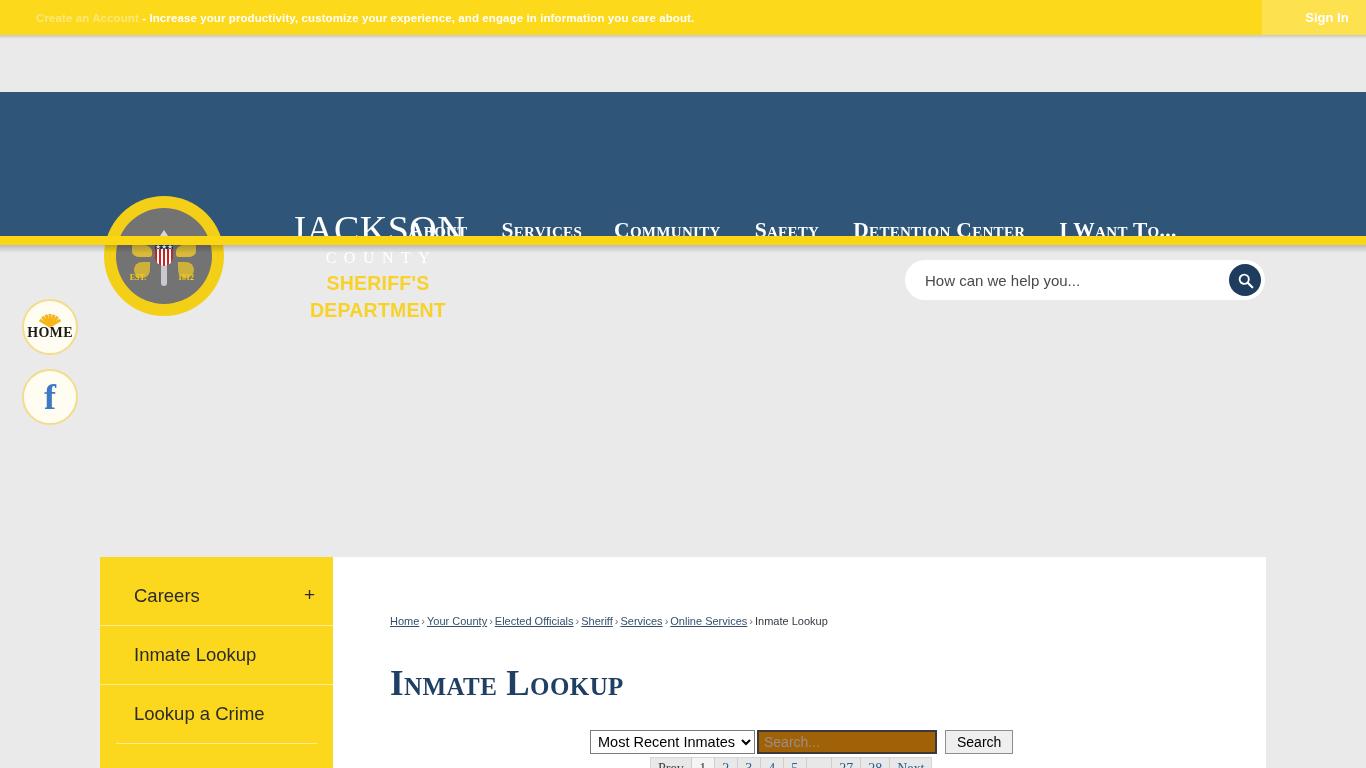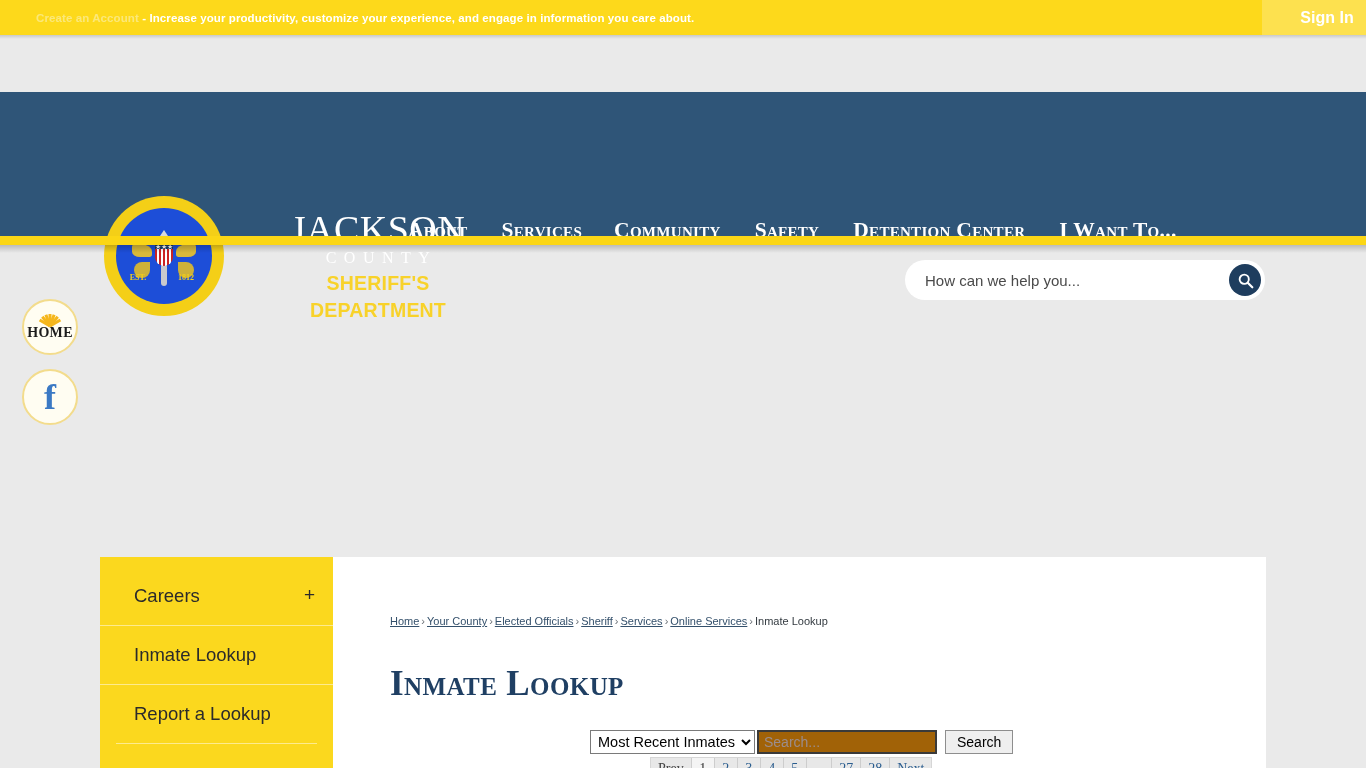--- a/index.html
+++ b/index.html
@@ -29,21 +29,21 @@
   .account-bar-text .cta {
     color: #fbe87a;
   }
   .signin-block {
     position: absolute; right: 0; top: 0;
     width: 104px; height: 35px;
     background: #fde14f;
     display: flex; align-items: center; justify-content: center;
   }
   .signin-block span {
-    color: #ffffff; font-size: 16px; font-weight: bold; padding-left: 26px;
+    color: #ffffff; font-size: 13px; font-weight: bold; padding-left: 26px;
   }
   .banner-shadow {
     position: absolute; left: 0; top: 35px;
     width: 1366px; height: 4px;
     background: linear-gradient(to bottom, rgba(0,0,0,.14), rgba(0,0,0,0));
   }
 
   
   .site-header {
     position: absolute; left: 0; top: 92px;
@@ -63,21 +63,21 @@
 
   
   .seal {
     position: absolute; left: 104px; top: 104px;
     width: 120px; height: 120px; border-radius: 50%;
     background: #f4cf17;
     display: flex; align-items: center; justify-content: center;
   }
   .seal-inner {
     width: 96px; height: 96px; border-radius: 50%;
-    background: #1d4ed8;
+    background: #737373;
     position: relative;
     display: flex; align-items: center; justify-content: center;
   }
   .seal-ring-text {
     position: absolute; left: 0; top: 0; width: 120px; height: 120px;
   }
   .seal-eagle {
     width: 56px; height: 56px;
     position: relative;
   }
@@ -423,21 +423,21 @@
 
   <div class="side-menu">
     <div class="side-item">
       <span>Careers</span>
       <span class="plus">+</span>
     </div>
     <div class="side-item">
       <span>Inmate Lookup</span>
     </div>
     <div class="side-item">
-      <span>Report a Lookup</span>
+      <span>Lookup a Crime</span>
     </div>
     <div class="side-divider"></div>
   </div>
 
   <div class="main-col">
 
     <div class="breadcrumb">
       <a>Home</a><span class="sep">›</span><a>Your County</a><span class="sep">›</span><a>Elected Officials</a><span class="sep">›</span><a>Sheriff</a><span class="sep">›</span><a>Services</a><span class="sep">›</span><a>Online Services</a><span class="sep">›</span><span class="current">Inmate Lookup</span>
     </div>
 

